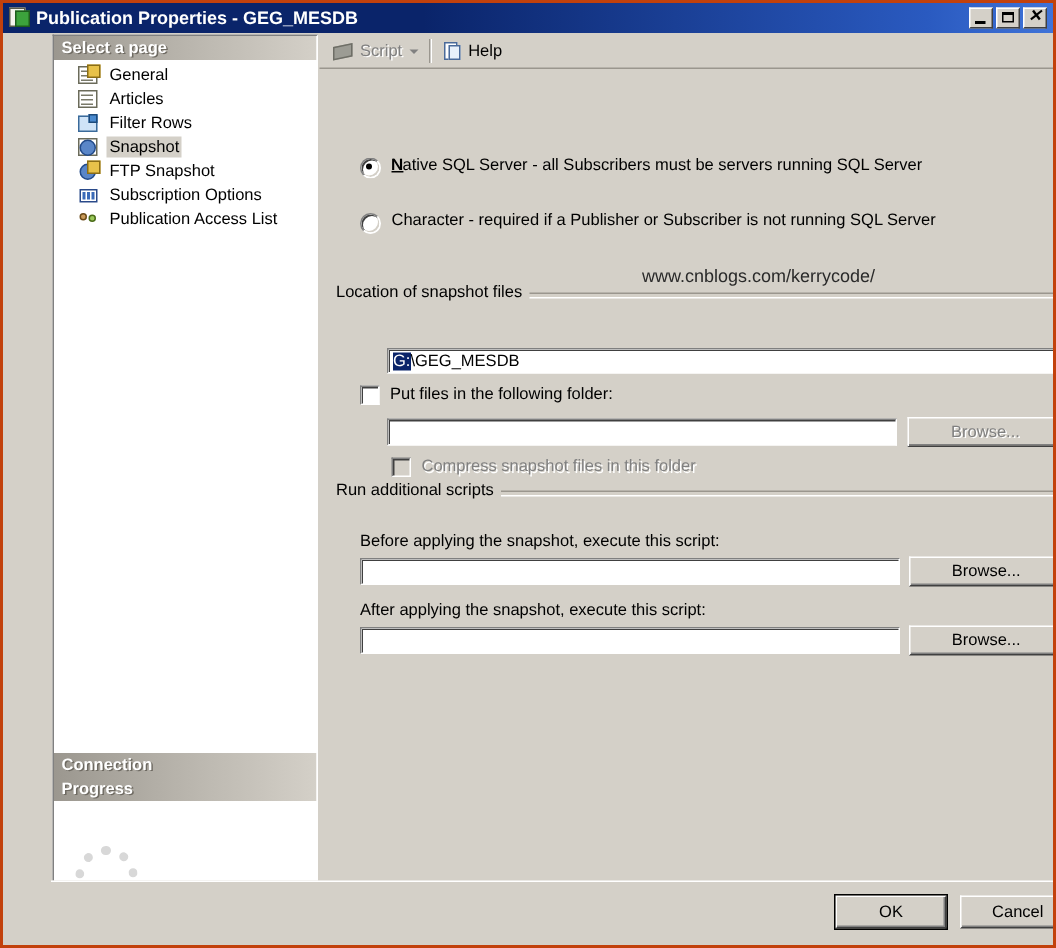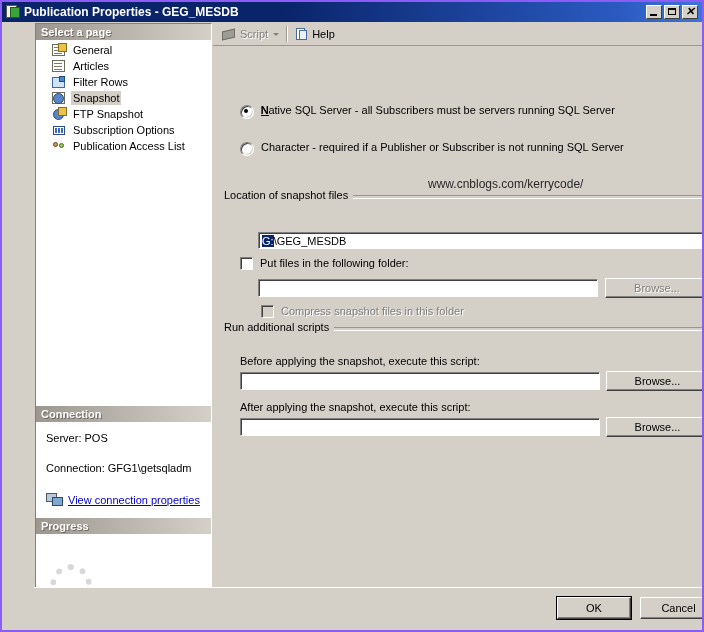--- a/index.html
+++ b/index.html
@@ -11,21 +11,21 @@
     font-size: 11px;
     color: #000000;
     -webkit-font-smoothing: none;
   }
   #window {
     position: relative;
     width: 704px;
     height: 632px;
     box-sizing: border-box;
     background: #d4d0c8;
-    border: 2px solid #8b5cf6;
+    border: 2px solid #c2410c;
     overflow: hidden;
   }
 
   
   #titlebar {
     position: absolute;
     left: 0; top: 0;
     width: 700px;
     height: 20px;
     background: linear-gradient(to right, #0a246a 0%, #0a246a 40%, #2a5ac0 88%, #3f73d8 100%);
@@ -539,31 +539,20 @@
         <div class="page-item">
           <span class="pi-icon">
               <i class="ic-people"></i>
             </span>
           <span class="pi-label">Publication Access List</span>
         </div>
       </div>
 
       <div id="connsection">
         <div class="section-head">Connection</div>
-        <div id="conn-body">
-          <div class="conn-row">Server: POS</div>
-          <div class="conn-row">Connection: GFG1\getsqladm</div>
-          <div id="connlink">
-            <span class="link-icon">
-                <i class="li-a"></i>
-                <i class="li-b"></i>
-              </span>
-            <a>View connection properties</a>
-          </div>
-        </div>
         <div class="section-head">Progress</div>
         <div id="progress-body">
           <span class="spinner"></span>
           <span id="progress-text">Ready</span>
         </div>
       </div>
     </div>
 
     <div id="rightpanel">
 

